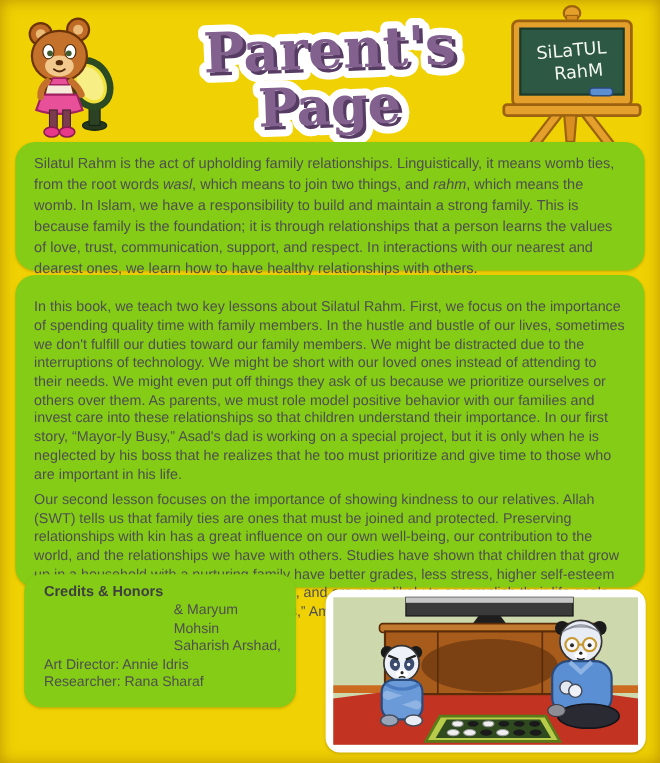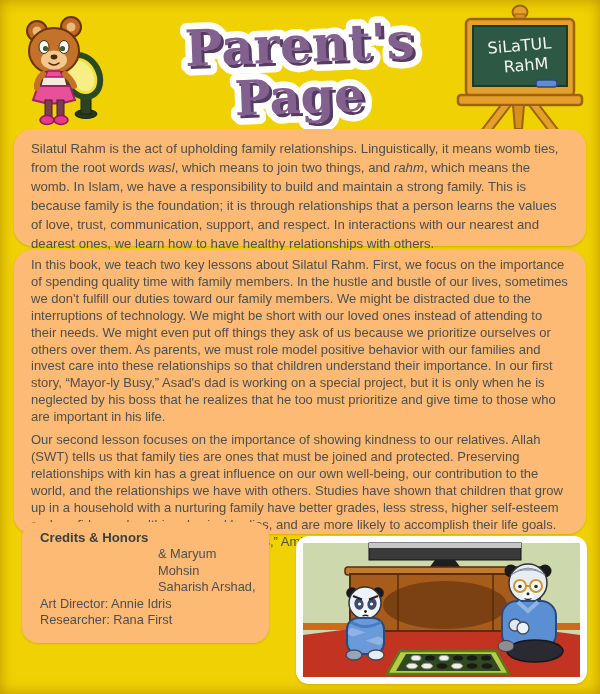--- a/index.html
+++ b/index.html
@@ -3,26 +3,26 @@
 <meta charset="utf-8">
 <style>
   html,body { margin:0; padding:0; background:#888; }
   .page {
     position:relative; width:600px; height:694px; overflow:hidden;
     background:#f0d103;
     box-shadow: inset 0 0 14px rgba(140,95,0,.55);
     font-family:"Liberation Sans", sans-serif;
   }
   .card {
-    position:absolute; background:#fdba74; border-radius:18px;
+    position:absolute; background:#84cc16; border-radius:18px;
     color:#4f4f4f; box-sizing:border-box;
     box-shadow: 0 1px 2px rgba(120,90,0,.25);
   }
   .intro-card  { left:14px;  top:129px; width:572px; height:117px; padding:10px 17px; font-size:13.2px; line-height:19px; }
-  .lessons-card{ left:14px;  top:250px; width:572px; height:284px; padding:7px 17px;  font-size:13px;  line-height:16.9px; }
+  .lessons-card{ left:14px;  top:250px; width:572px; height:284px; padding:21px 17px;  font-size:13px;  line-height:16.9px; }
   .lessons-card p { margin:0 0 6px 0; }
   .credits-card{ left:22px;  top:522px; width:247px; height:121px; padding:8px 10px 0 18px; font-size:12.8px; line-height:16.4px; border-radius:16px; }
   .credits-heading { font-weight:bold; color:#3f3f3f; font-size:13.2px; }
   .credit-line.indent { padding-left:118px; }
   .italic { font-style:italic; }
 
   .bear-wrap  { position:absolute; left:10px;  top:14px; width:108px; height:114px; }
   .title-wrap { position:absolute; left:145px; top:10px; width:310px; height:118px; }
   .board-wrap { position:absolute; left:443px; top:3px;  width:152px; height:130px; }
   .illus-frame{
@@ -129,21 +129,21 @@
       <p>Our second lesson focuses on the importance of showing kindness to our relatives. Allah (SWT) tells us that family ties are ones that must be joined and protected. Preserving relationships with kin has a great influence on our own well-being, our contribution to the world, and the relationships we have with others. Studies have shown that children that grow up in a household with a nurturing family have better grades, less stress, higher self-esteem and confidence, healthier physical bodies, and are more likely to accomplish their life goals. In our second story, “Uncommon-Cousins,” Amira learns what it means to support family, irrespective of their differences.</p>
     </div>
 
   <div class="card credits-card">
     <div class="credits-heading">Credits &amp; Honors</div>
     <div>
 
         <div class="credit-line indent">&amp; Maryum Mohsin</div>
         <div class="credit-line indent">Saharish Arshad,</div>
         <div class="credit-line">Art Director: Annie Idris</div>
-        <div class="credit-line">Researcher: Rana First</div>
+        <div class="credit-line">Researcher: Rana Sharaf</div>
       </div>
   </div>
 
   <div class="illus-frame">
     <svg viewBox="0 0 277 134" preserveAspectRatio="none">
 
       <rect x="0" y="0" width="277" height="134" fill="#cdd8ac"></rect>
       <rect x="0" y="80" width="277" height="7" fill="#cc6a1f"></rect>
       <polygon points="0,92 55,85 225,85 277,92 277,134 0,134" fill="#c23322"></polygon>
 

